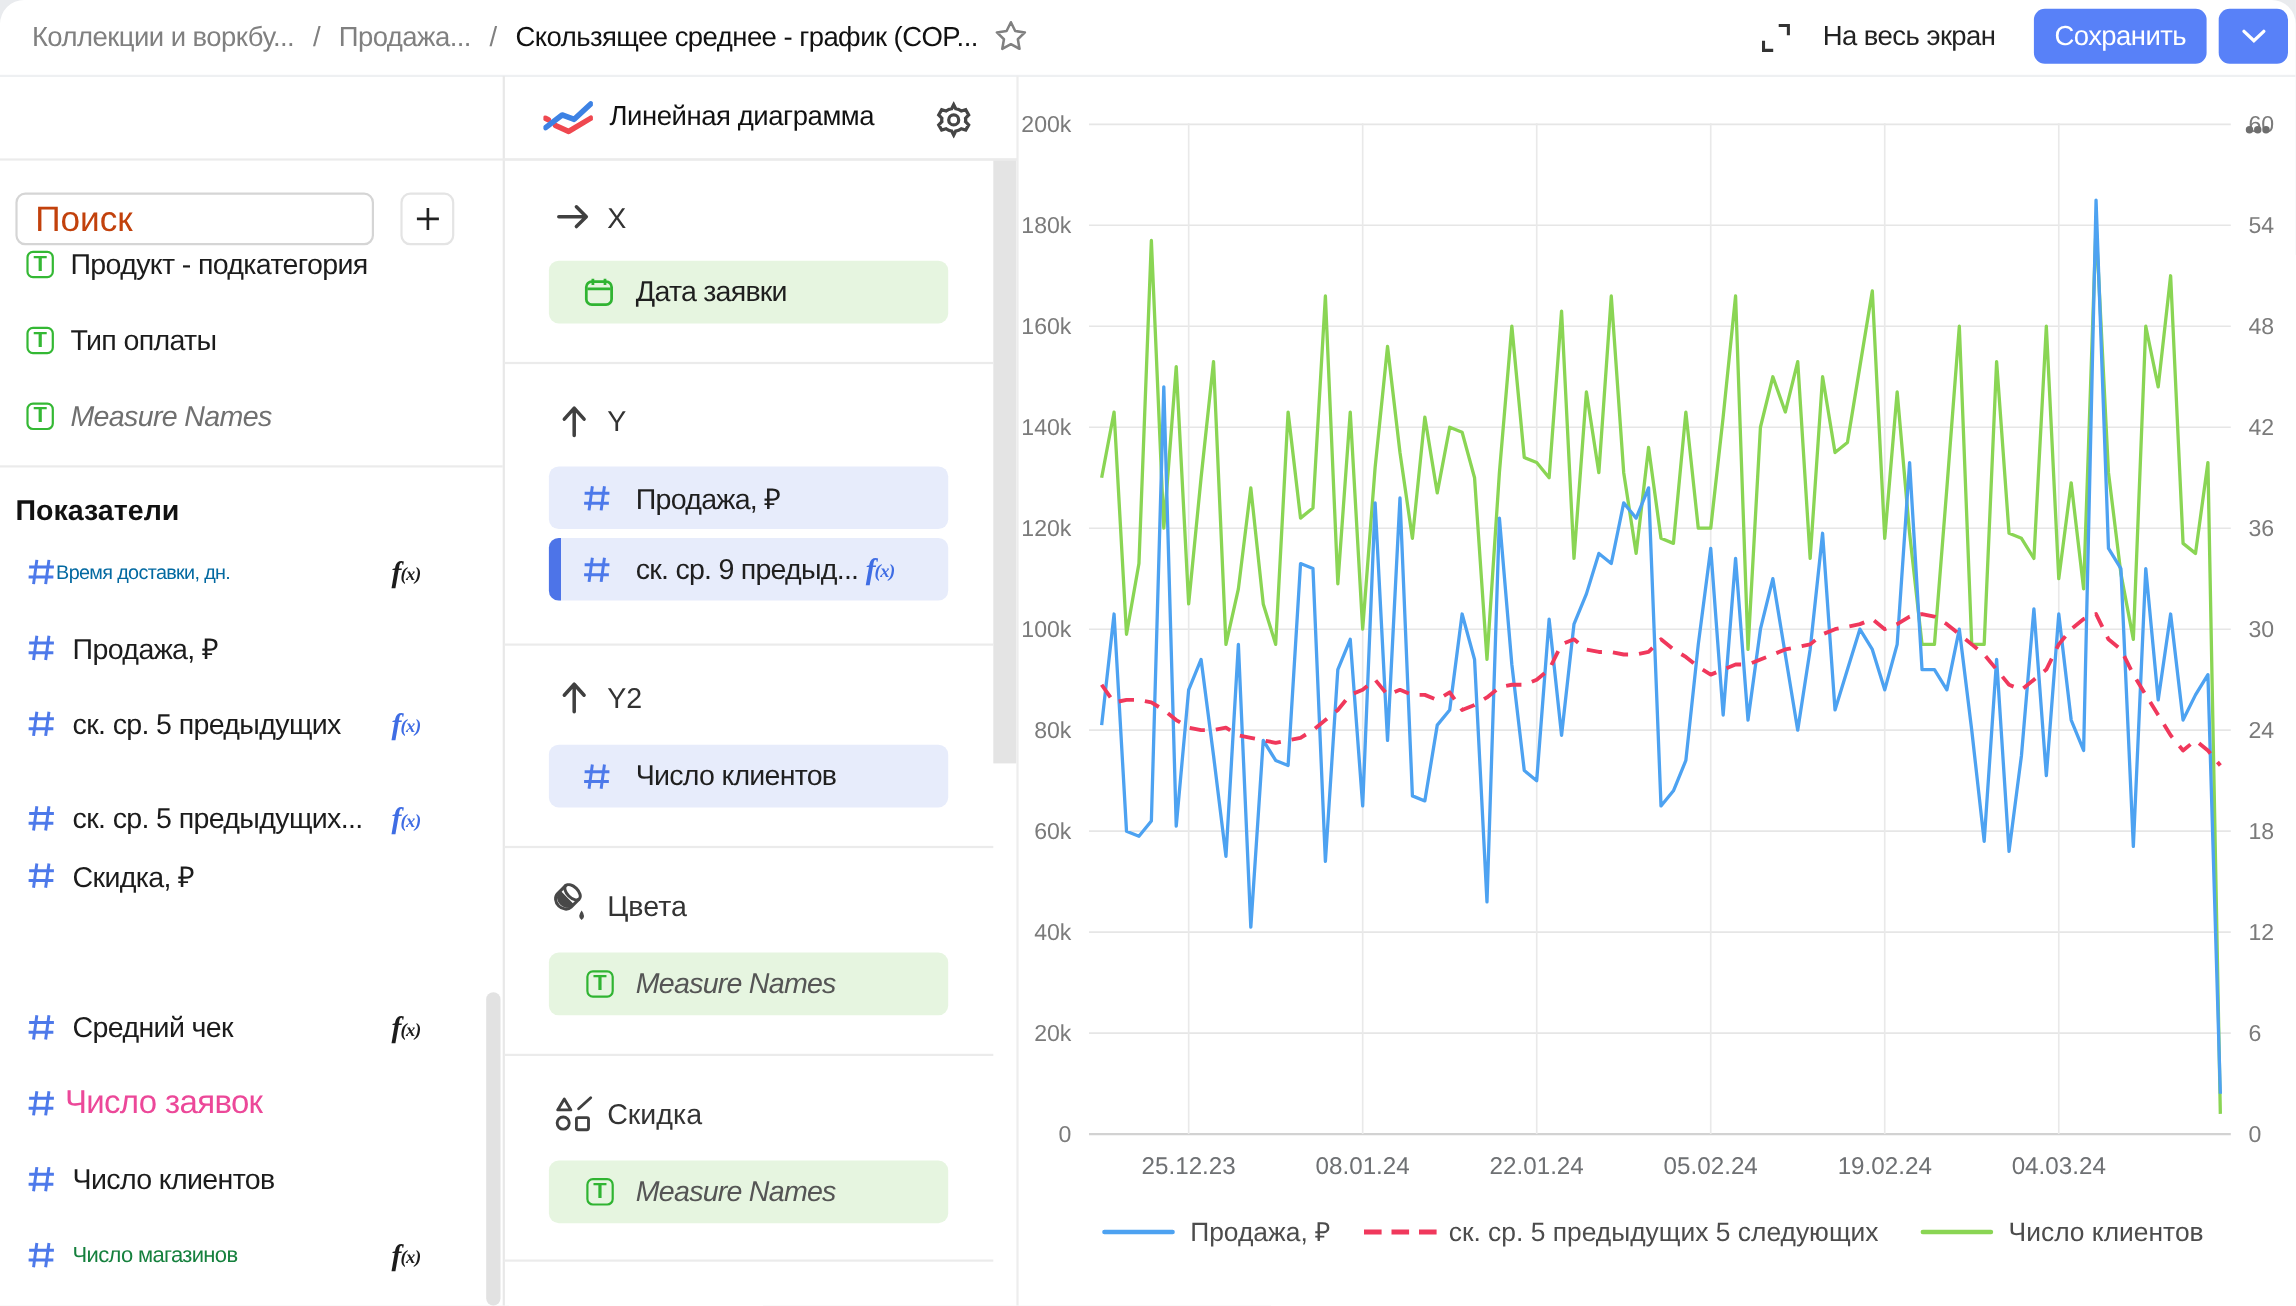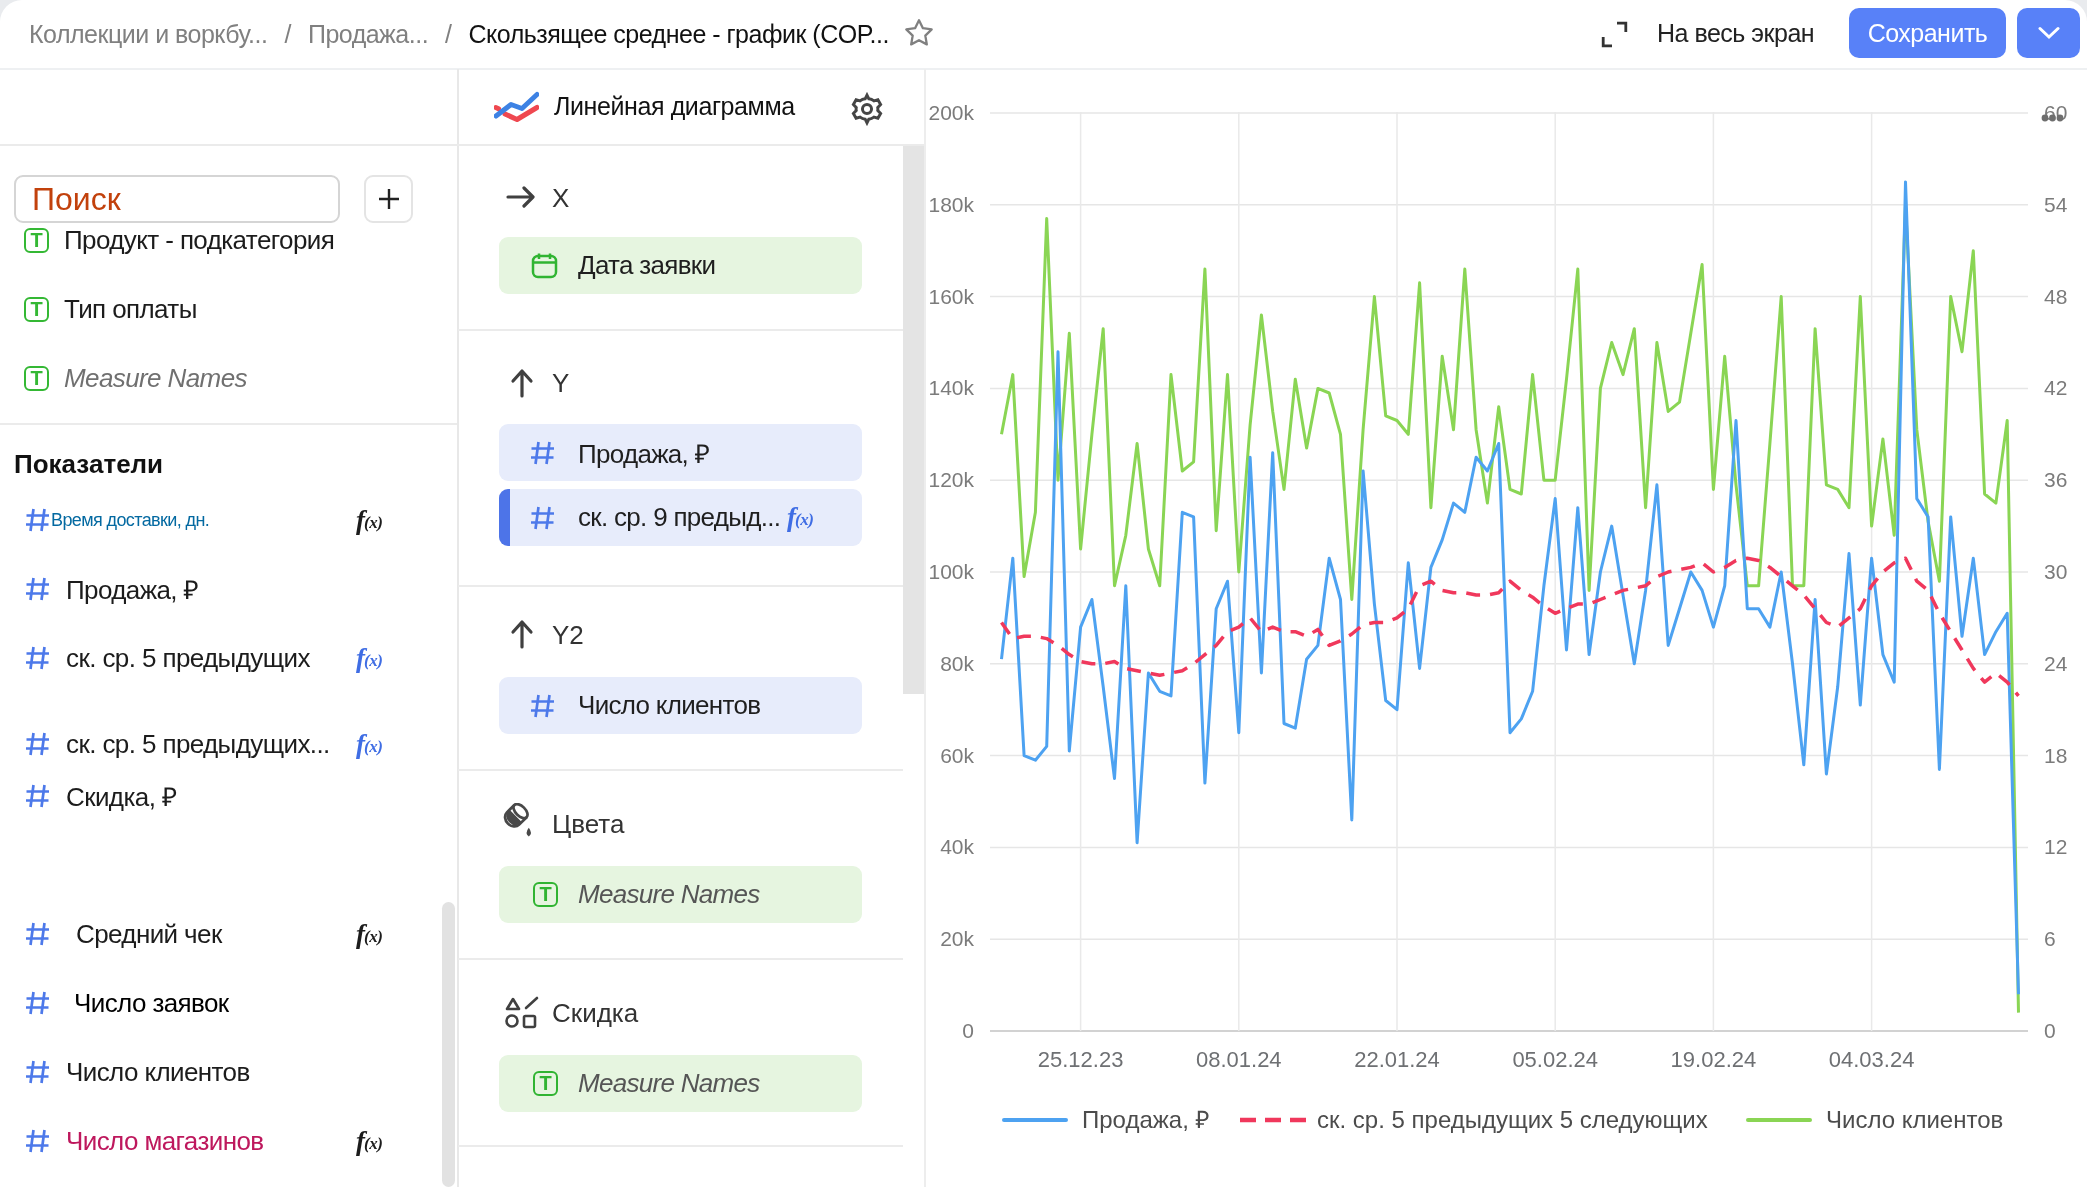--- a/index.html
+++ b/index.html
@@ -99,40 +99,40 @@
 <div class="row" style="left:24px;top:770px;width:420px;height:52px">
       <svg width="27" height="26" viewBox="0 0 27 26" fill="none" stroke="#4d79ea" stroke-width="2.7" style="flex:none">
         <path d="M9.5 2 L6.5 24 M20.5 2 L17.5 24 M2.5 8.5 H25 M2 17.5 H24.5"></path>
       </svg>
       <span style="margin-left:15px;font-size:26px;letter-spacing:-0.6px;color:#1c1c1c;white-space:nowrap">Скидка, ₽</span>
     </div>
 <div class="row" style="left:24px;top:908px;width:420px;height:52px">
       <svg width="27" height="26" viewBox="0 0 27 26" fill="none" stroke="#4d79ea" stroke-width="2.7" style="flex:none">
         <path d="M9.5 2 L6.5 24 M20.5 2 L17.5 24 M2.5 8.5 H25 M2 17.5 H24.5"></path>
       </svg>
-      <span style="margin-left:25px;font-size:26px;letter-spacing:-0.6px;color:#1c1c1c;white-space:nowrap">Средний чек</span>
+      <span style="margin-left:15px;font-size:26px;letter-spacing:-0.6px;color:#1c1c1c;white-space:nowrap">Средний чек</span>
       <span class="fx" style="position:absolute;left:332px;color:#1c1c1c">f<b>(x)</b></span>
     </div>
 <div class="row" style="left:24px;top:977px;width:420px;height:52px">
       <svg width="27" height="26" viewBox="0 0 27 26" fill="none" stroke="#4d79ea" stroke-width="2.7" style="flex:none">
         <path d="M9.5 2 L6.5 24 M20.5 2 L17.5 24 M2.5 8.5 H25 M2 17.5 H24.5"></path>
       </svg>
-      <span style="margin-left:23px;font-size:26px;letter-spacing:-0.6px;color:#000000;white-space:nowrap">Число заявок</span>
+      <span style="margin-left:8px;font-size:30px;letter-spacing:-0.6px;color:#ec4899;white-space:nowrap">Число заявок</span>
     </div>
 <div class="row" style="left:24px;top:1046px;width:420px;height:52px">
       <svg width="27" height="26" viewBox="0 0 27 26" fill="none" stroke="#4d79ea" stroke-width="2.7" style="flex:none">
         <path d="M9.5 2 L6.5 24 M20.5 2 L17.5 24 M2.5 8.5 H25 M2 17.5 H24.5"></path>
       </svg>
       <span style="margin-left:15px;font-size:26px;letter-spacing:-0.6px;color:#1c1c1c;white-space:nowrap">Число клиентов</span>
     </div>
 <div class="row" style="left:24px;top:1115px;width:420px;height:52px">
       <svg width="27" height="26" viewBox="0 0 27 26" fill="none" stroke="#4d79ea" stroke-width="2.7" style="flex:none">
         <path d="M9.5 2 L6.5 24 M20.5 2 L17.5 24 M2.5 8.5 H25 M2 17.5 H24.5"></path>
       </svg>
-      <span style="margin-left:15px;font-size:26px;letter-spacing:-0.6px;color:#be185d;white-space:nowrap">Число магазинов</span>
+      <span style="margin-left:15px;font-size:20px;letter-spacing:-0.6px;color:#15803d;white-space:nowrap">Число магазинов</span>
       <span class="fx" style="position:absolute;left:332px;color:#1c1c1c">f<b>(x)</b></span>
     </div>
 <div class="abs" style="left:442px;top:902px;width:13px;height:285px;background:#e2e2e2;border-radius:7px"></div>
 
 <div class="row" style="left:494px;top:76px;height:60px">
   <svg width="45" height="33" viewBox="0 0 45 33" fill="none" stroke-linecap="round" stroke-linejoin="round">
     <path d="M1.8 17.5 L4.5 18.8" stroke="#ef4850" stroke-width="5"></path>
     <path d="M11 24 L23 29.5 L43 17.5" stroke="#ef4850" stroke-width="5"></path>
     <path d="M2 26 L17 14.5 L28 18.5 L43 4.5" stroke="#3d82e4" stroke-width="5"></path>
   </svg>

